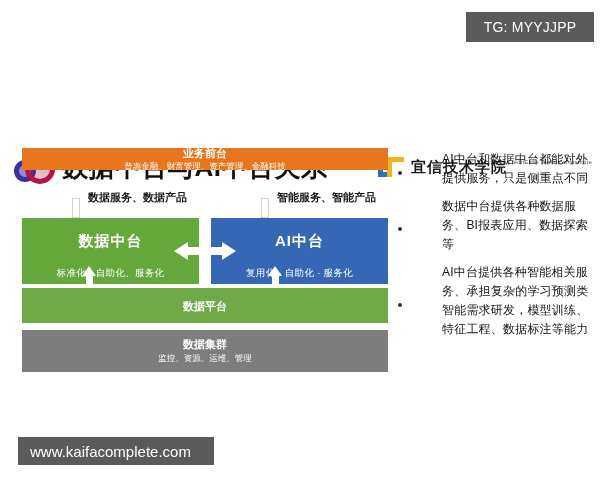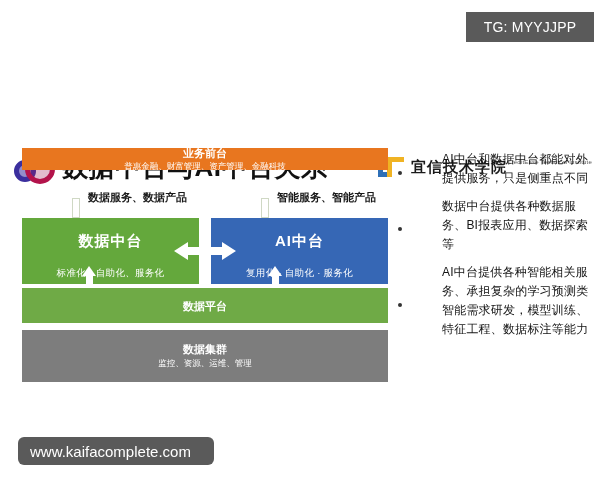--- a/index.html
+++ b/index.html
@@ -206,21 +206,21 @@
     top: 140px;
     height: 35px;
     background: #6faa46;
     gap: 28px;
   }
   .layer-platform .l-title { font-size: 11px; line-height: 14px; }
   .layer-platform .l-sub { font-size: 8.5px; line-height: 13px; }
 
   .layer-cluster {
     top: 182px;
-    height: 52px;
+    height: 42px;
     background: #7d7d7d;
   }
   .layer-cluster .l-title { font-size: 11px; line-height: 15px; }
   .layer-cluster .l-sub { font-size: 8.5px; line-height: 13px; }
   .arrow-outline {
     position: absolute;
     width: 16px;
     height: 30px;
   }
   .arrow-outline .shaft {
@@ -335,21 +335,20 @@
     top: 437px;
     width: 196px;
     height: 28px;
     background: #5a5a5a;
     color: #ffffff;
     font-size: 15px;
     display: flex;
     align-items: center;
     padding-left: 12px;
     box-sizing: border-box;
-    border-radius: 6px;
   }
 </style>
 </head>
 <body>
 
 <div class="tg-tag">
   <span>TG: MYYJJPP</span>
 </div>
 
 <div class="header">

